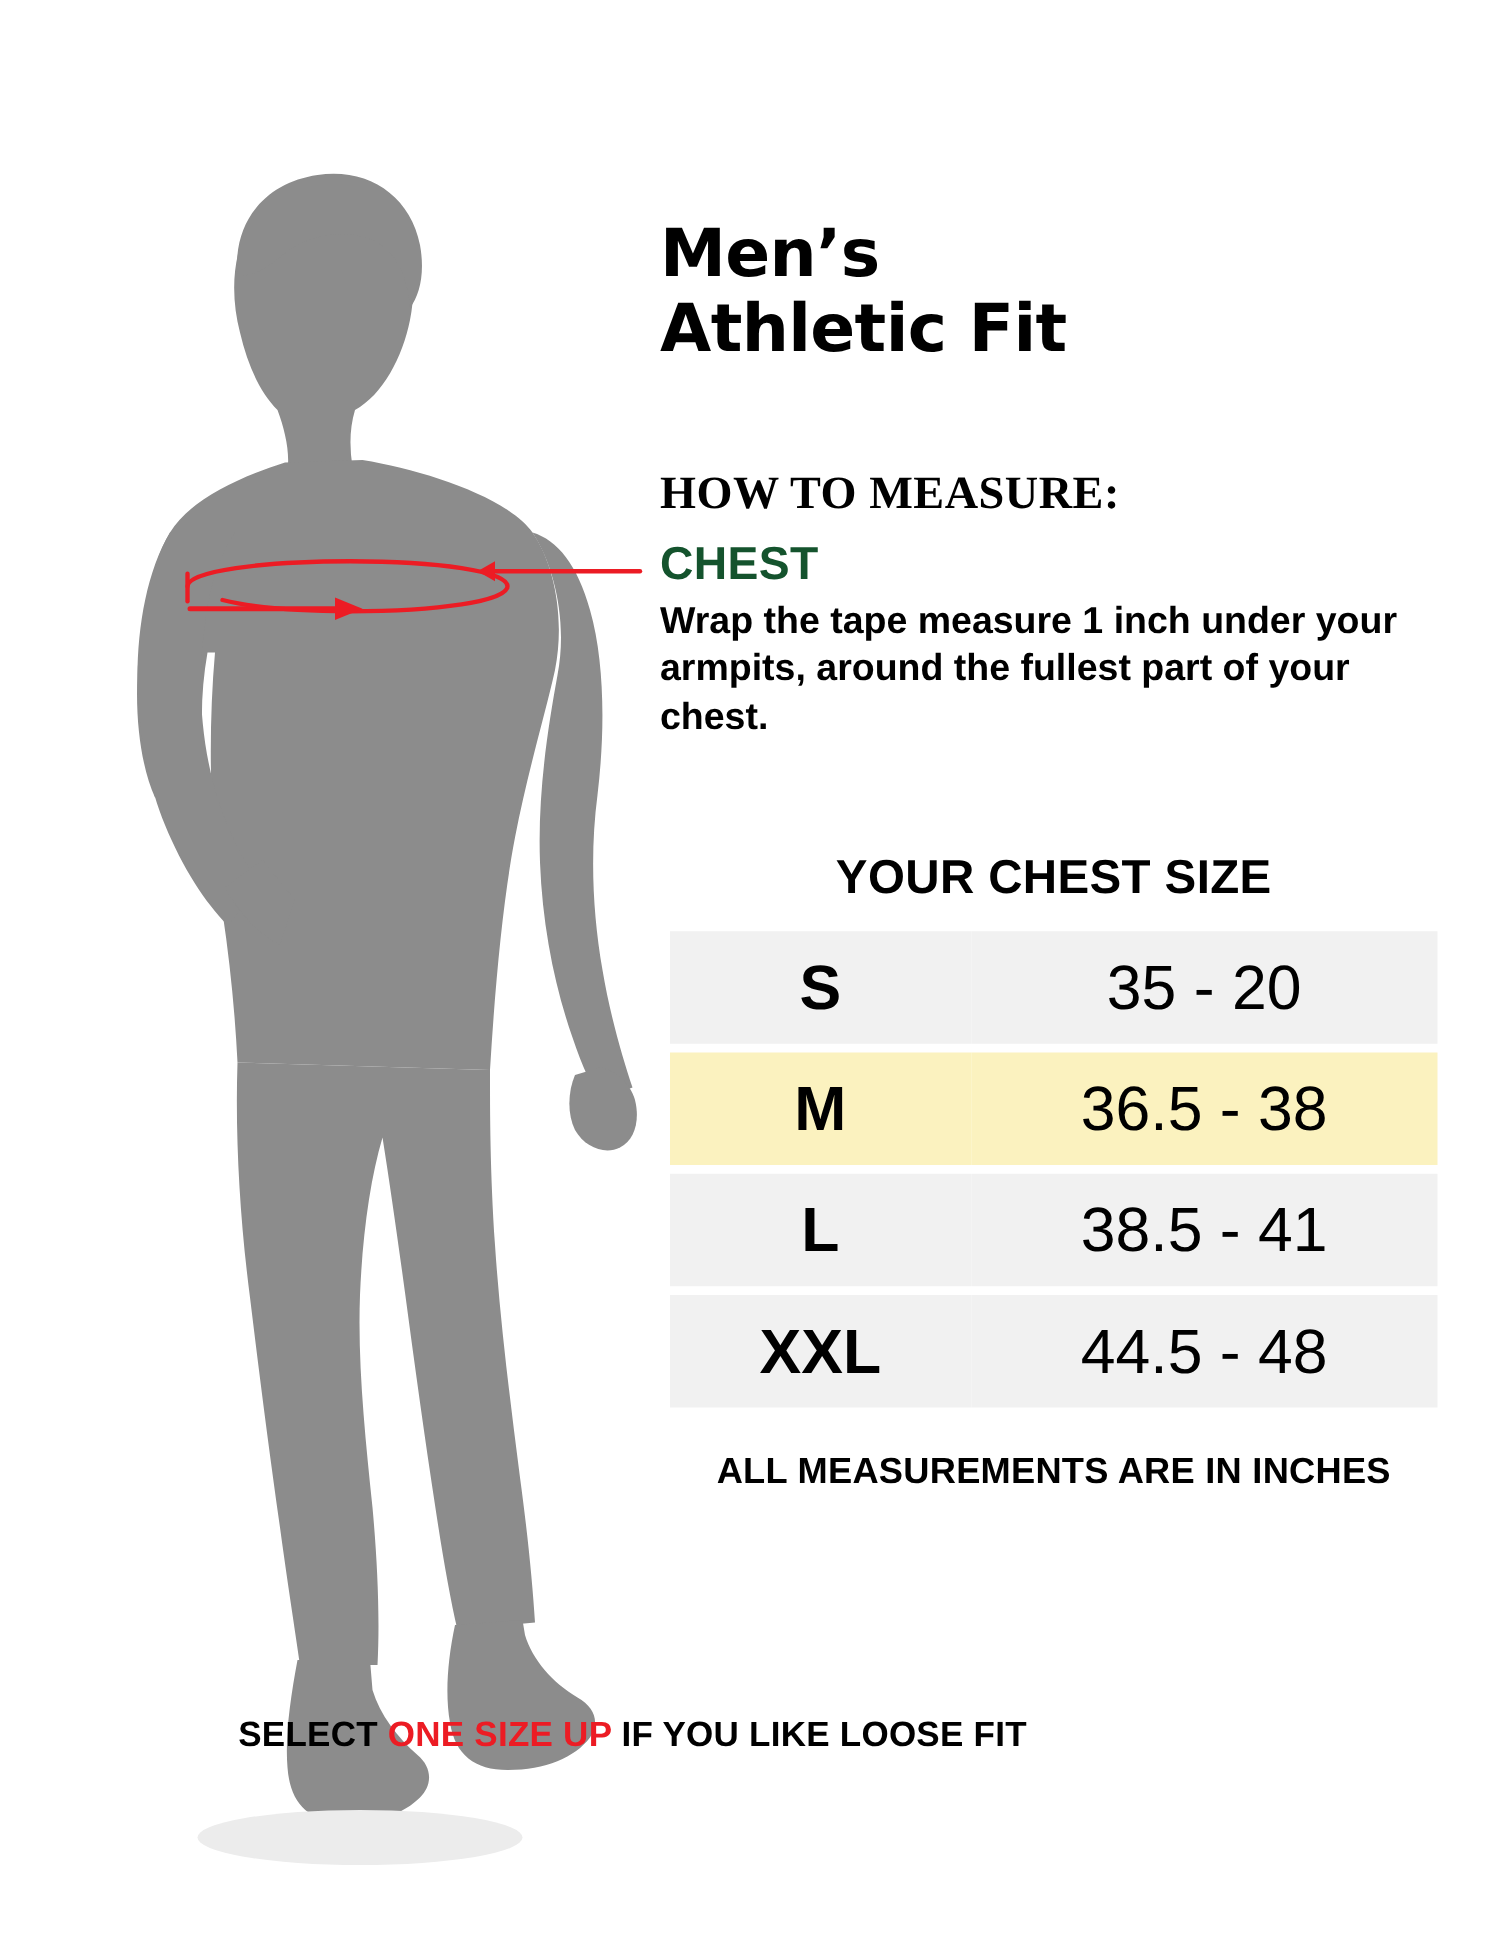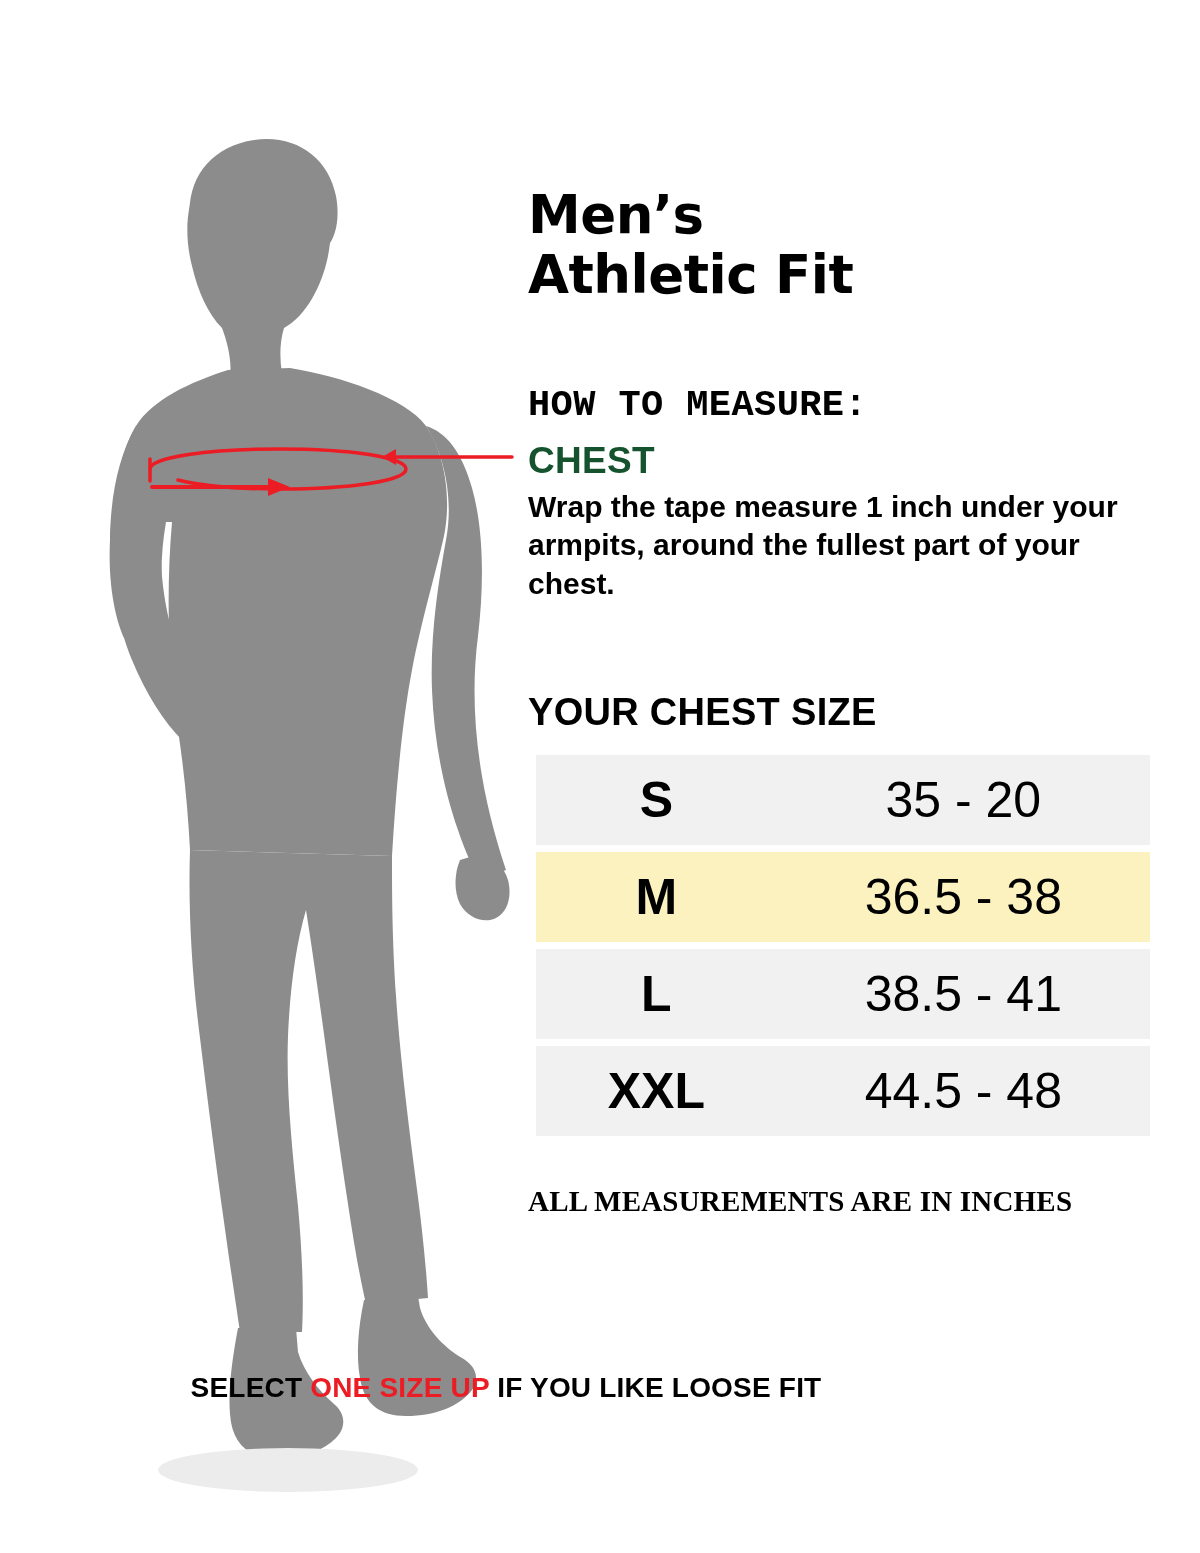--- a/index.html
+++ b/index.html
@@ -23,37 +23,37 @@
     top: 70px;
     width: 470px;
     height: 1440px;
   }
   .figure-wrap svg { display: block; }
 
   
   .right-col {
     position: absolute;
     left: 528px;
-    top: 185px;
+    top: 174px;
     width: 630px;
   }
 
   .title {
     font-family: "DejaVu Sans", sans-serif;
     font-weight: bold;
     font-size: 53px;
     line-height: 1.14;
     letter-spacing: -0.5px;
     color: #000;
     margin: 0 0 0 0;
     white-space: pre-line;
   }
 
   .how-to {
-    font-family: Liberation Mono, monospace;
+    font-family: Liberation Serif, serif;
     font-weight: bold;
     font-size: 37px;
     letter-spacing: 0.4px;
     margin-top: 78px;
   }
 
   .chest-label {
     font-family: "Liberation Sans", sans-serif;
     font-weight: bold;
     font-size: 37px;
@@ -76,21 +76,21 @@
     position: absolute;
     left: 140px;
     top: 447px;
     width: 420px;
     height: 80px;
     pointer-events: none;
   }
 
   
   .table-head {
-    text-align: left;
+    text-align: center;
     font-family: "Liberation Sans", sans-serif;
     font-weight: bold;
     font-size: 38px;
     letter-spacing: 0.3px;
     margin-top: 88px;
   }
 
   table.size-table {
     border-collapse: separate;
     border-spacing: 0 7px;
@@ -110,24 +110,25 @@
     font-weight: bold;
   }
   td.value-cell {
     width: 374px;
     font-weight: normal;
   }
   tr.row-grey td { background: #f1f1f1; }
   tr.row-yellow td { background: #fbf2bf; }
 
   .footnote1 {
-    font-family: Liberation Serif, serif;
+    text-align: center;
+    font-family: Liberation Sans, sans-serif;
     font-weight: bold;
     font-size: 29px;
-    margin-top: 42px;
+    margin-top: 28px;
     letter-spacing: 0.2px;
   }
   .footnote2 {
     text-align: center;
     font-family: "Liberation Sans", sans-serif;
     font-weight: bold;
     font-size: 24px;
     color: #ec1c24;
     margin-top: 8px;
   }

